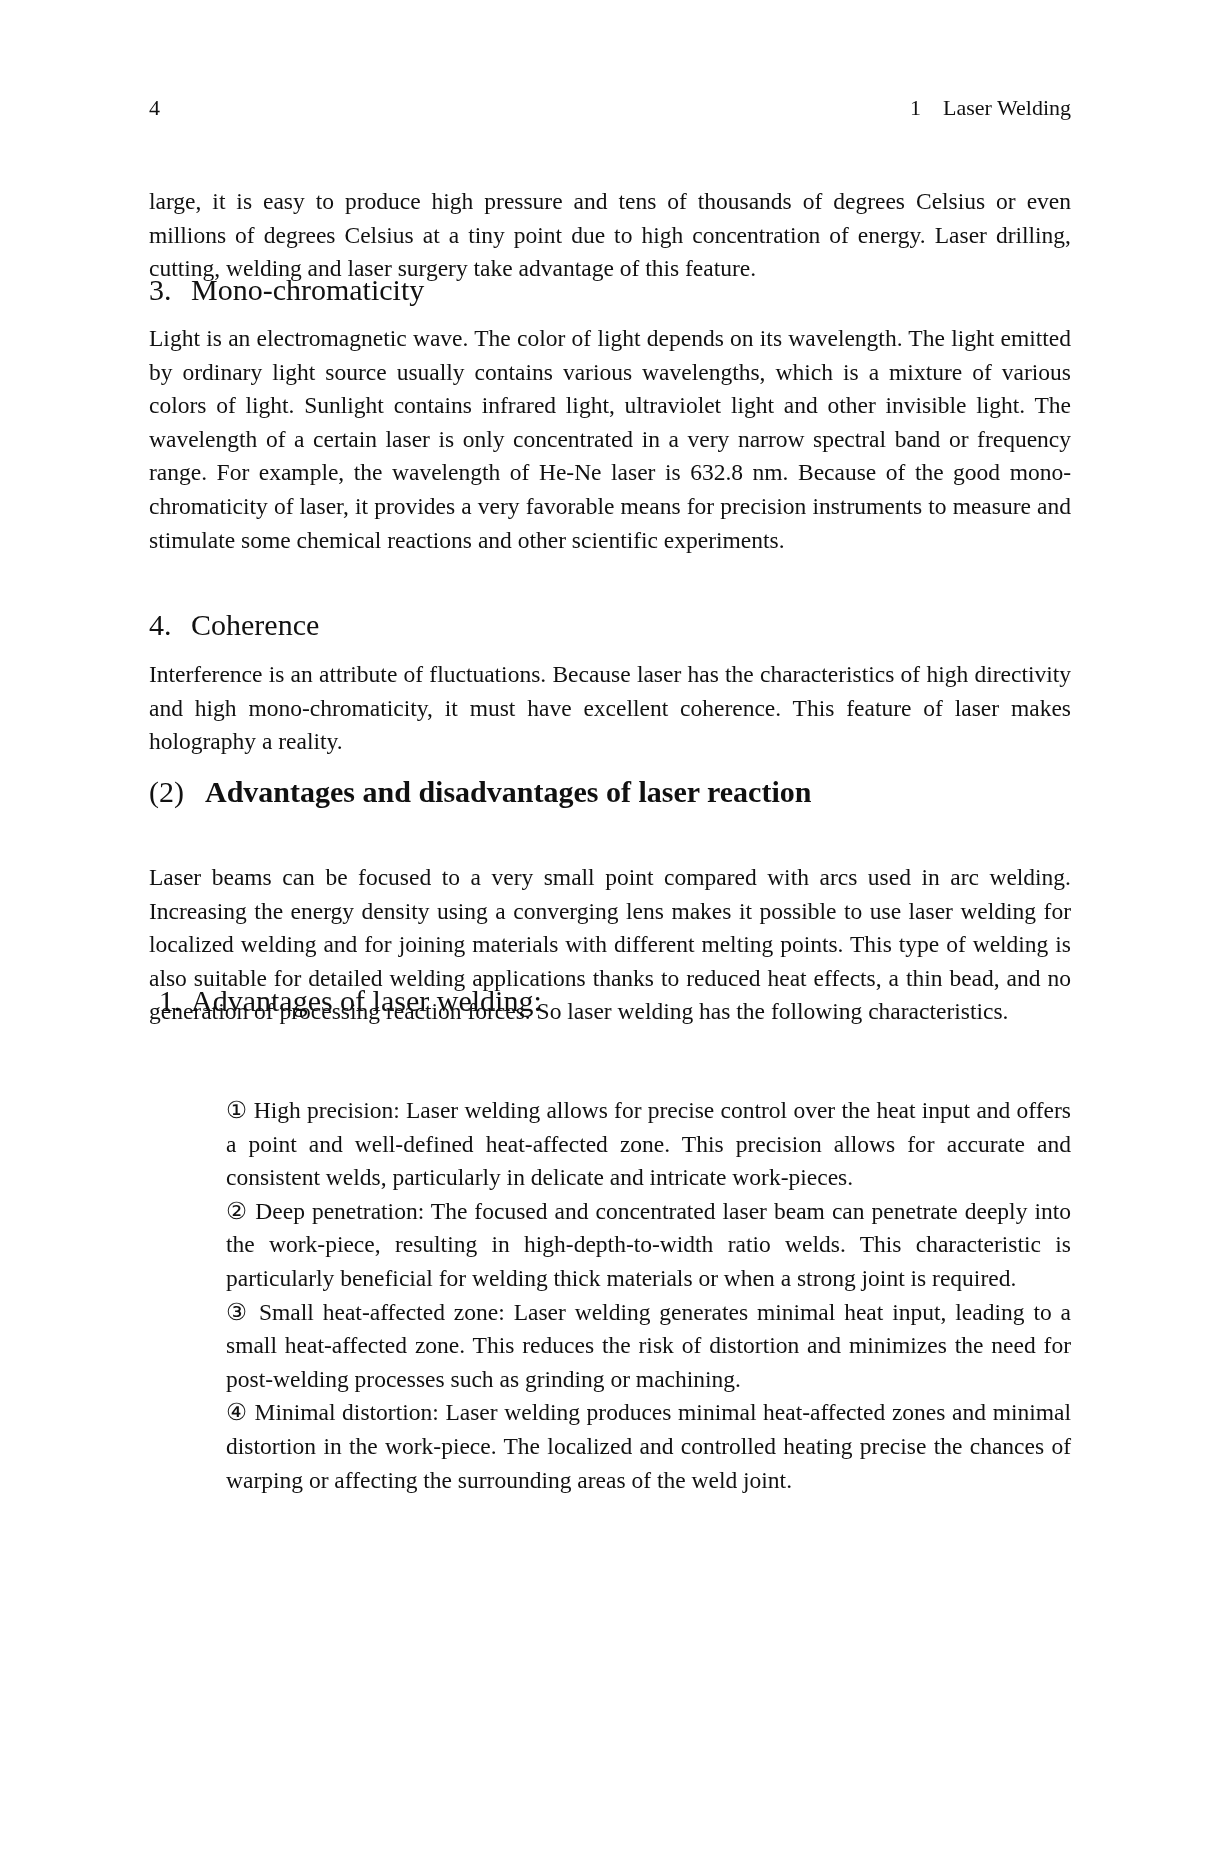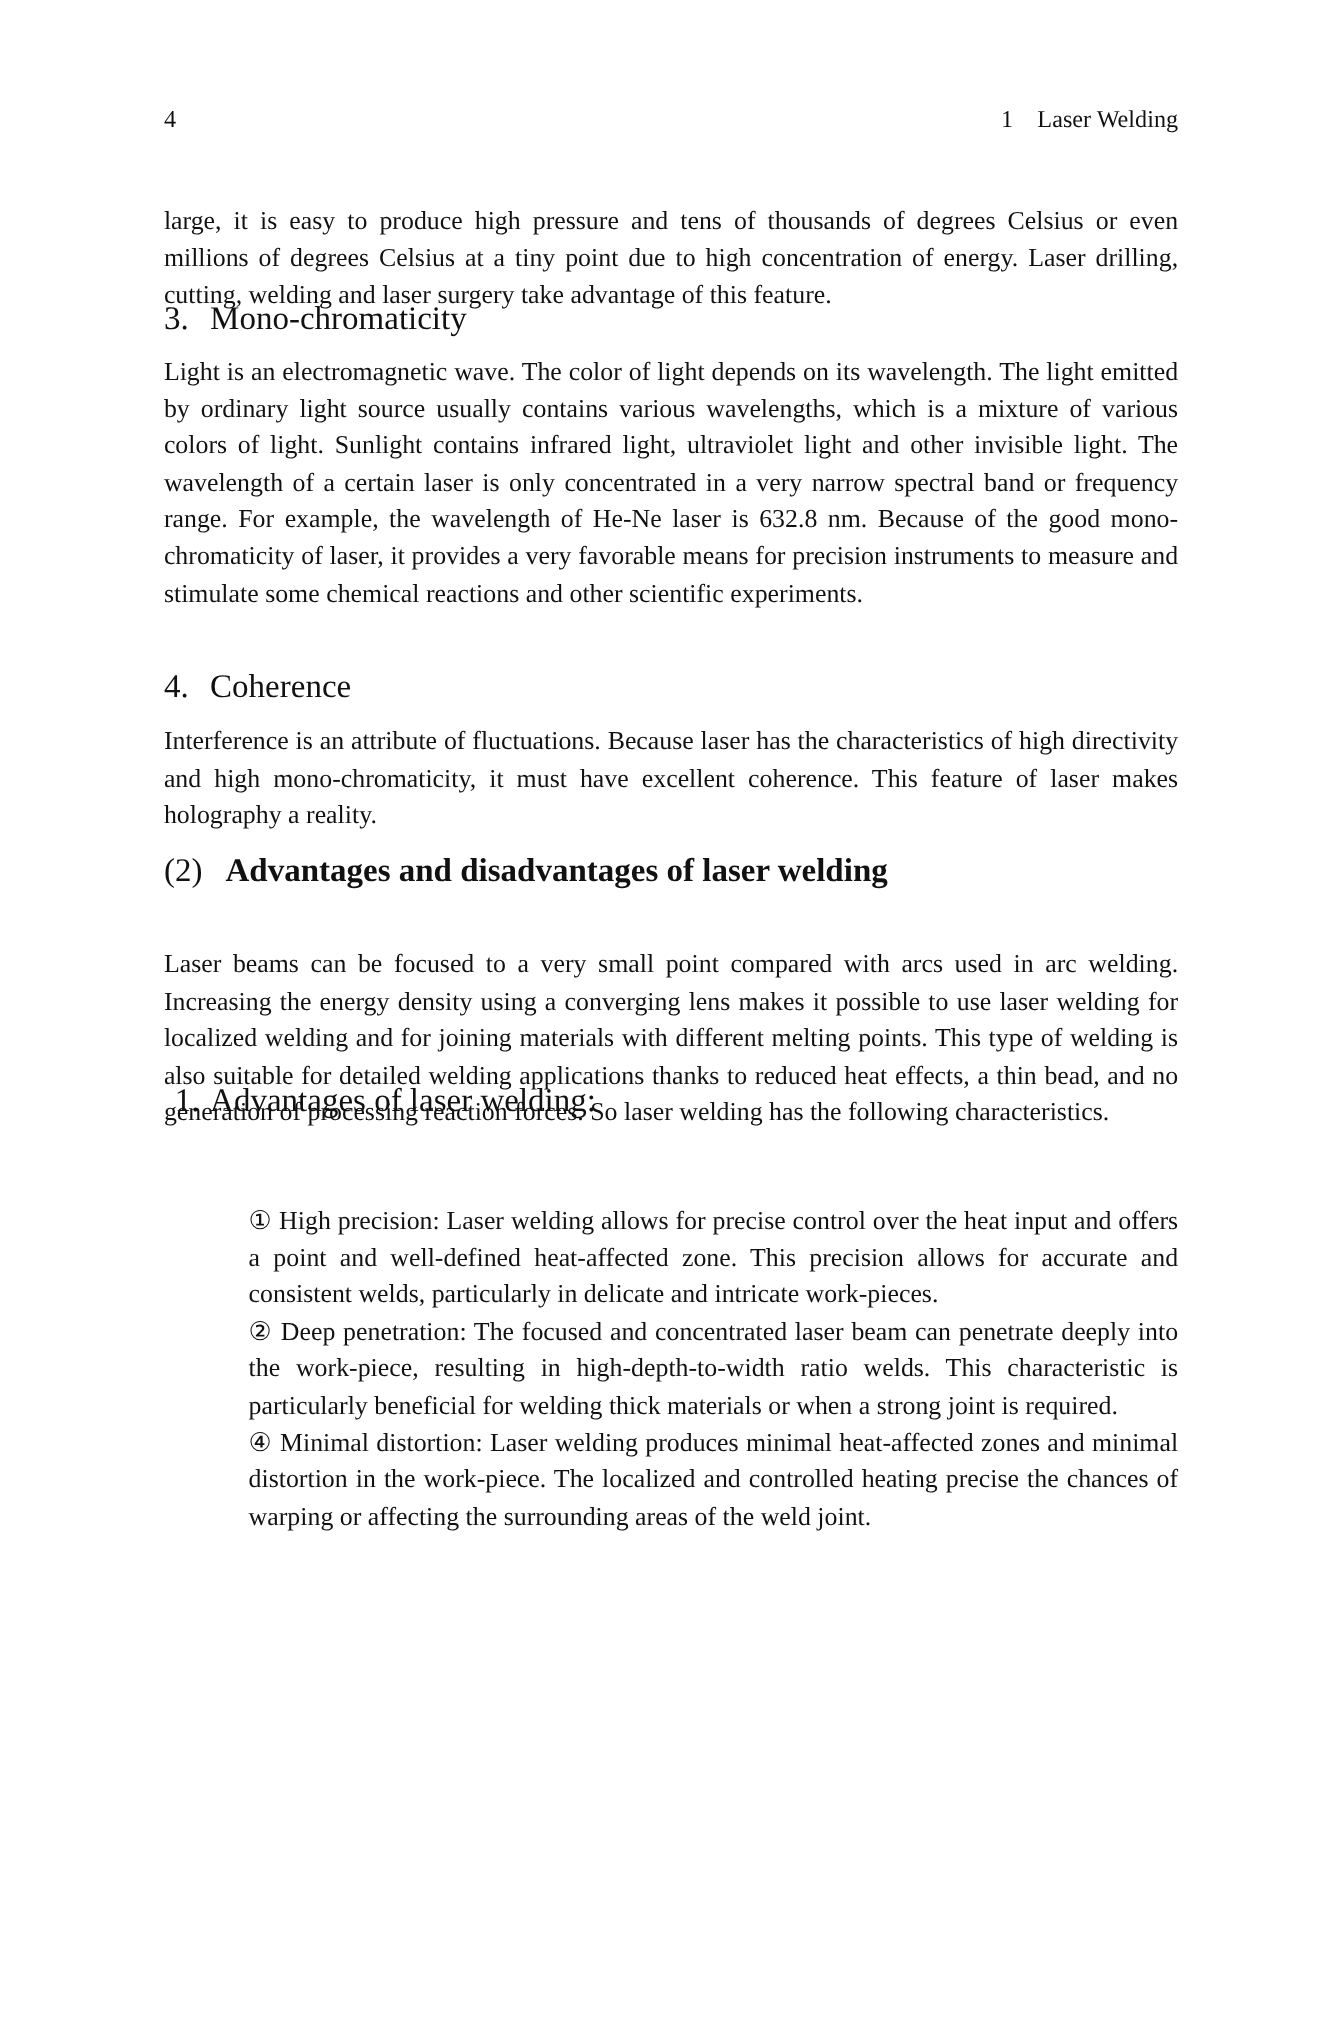--- a/index.html
+++ b/index.html
@@ -49,30 +49,31 @@
 
   <div class="item-head" style="top:608px;">
     <span class="num">4.</span><span>Coherence</span>
   </div>
 
   <div class="block" style="top:658px;">
     <p>Interference is an attribute of fluctuations. Because laser has the characteristics of high directivity and high mono-chromaticity, it must have excellent coherence. This feature of laser makes holography a reality.</p>
   </div>
 
   <div class="item-head" style="top:775px;">
-    <span class="num2">(2)</span><b>Advantages and disadvantages of laser welding</b>
+    <span class="num2">(2)</span><b>Advantages and disadvantages of laser reaction</b>
   </div>
 
   <div class="block" style="top:826px;margin-top:35px;">
     <p>Laser beams can be focused to a very small point compared with arcs used in arc welding. Increasing the energy density using a converging lens makes it possible to use laser welding for localized welding and for joining materials with different melting points. This type of welding is also suitable for detailed welding applications thanks to reduced heat effects, a thin bead, and no generation of processing reaction forces. So laser welding has the following characteristics.</p>
   </div>
 
   <div class="item-head" style="top:984px;text-align:center;">
     <span class="num">1.</span><span>Advantages of laser welding:</span>
   </div>
 
   <div class="sub" style="top:1094px;">
     <p>① High precision: Laser welding allows for precise control over the heat input and offers a point and well-defined heat-affected zone. This precision allows for accurate and consistent welds, particularly in delicate and intricate work-pieces.</p>
     <p>② Deep penetration: The focused and concentrated laser beam can penetrate deeply into the work-piece, resulting in high-depth-to-width ratio welds. This characteristic is particularly beneficial for welding thick materials or when a strong joint is required.</p>
+    <p>③ Small heat-affected zone: Laser welding generates minimal heat input, leading to a small heat-affected zone. This reduces the risk of distortion and minimizes the need for post-welding processes such as grinding or machining.</p>
     <p>④ Minimal distortion: Laser welding produces minimal heat-affected zones and minimal distortion in the work-piece. The localized and controlled heating precise the chances of warping or affecting the surrounding areas of the weld joint.</p>
   </div>
 
 </div>
 
 </body></html>

